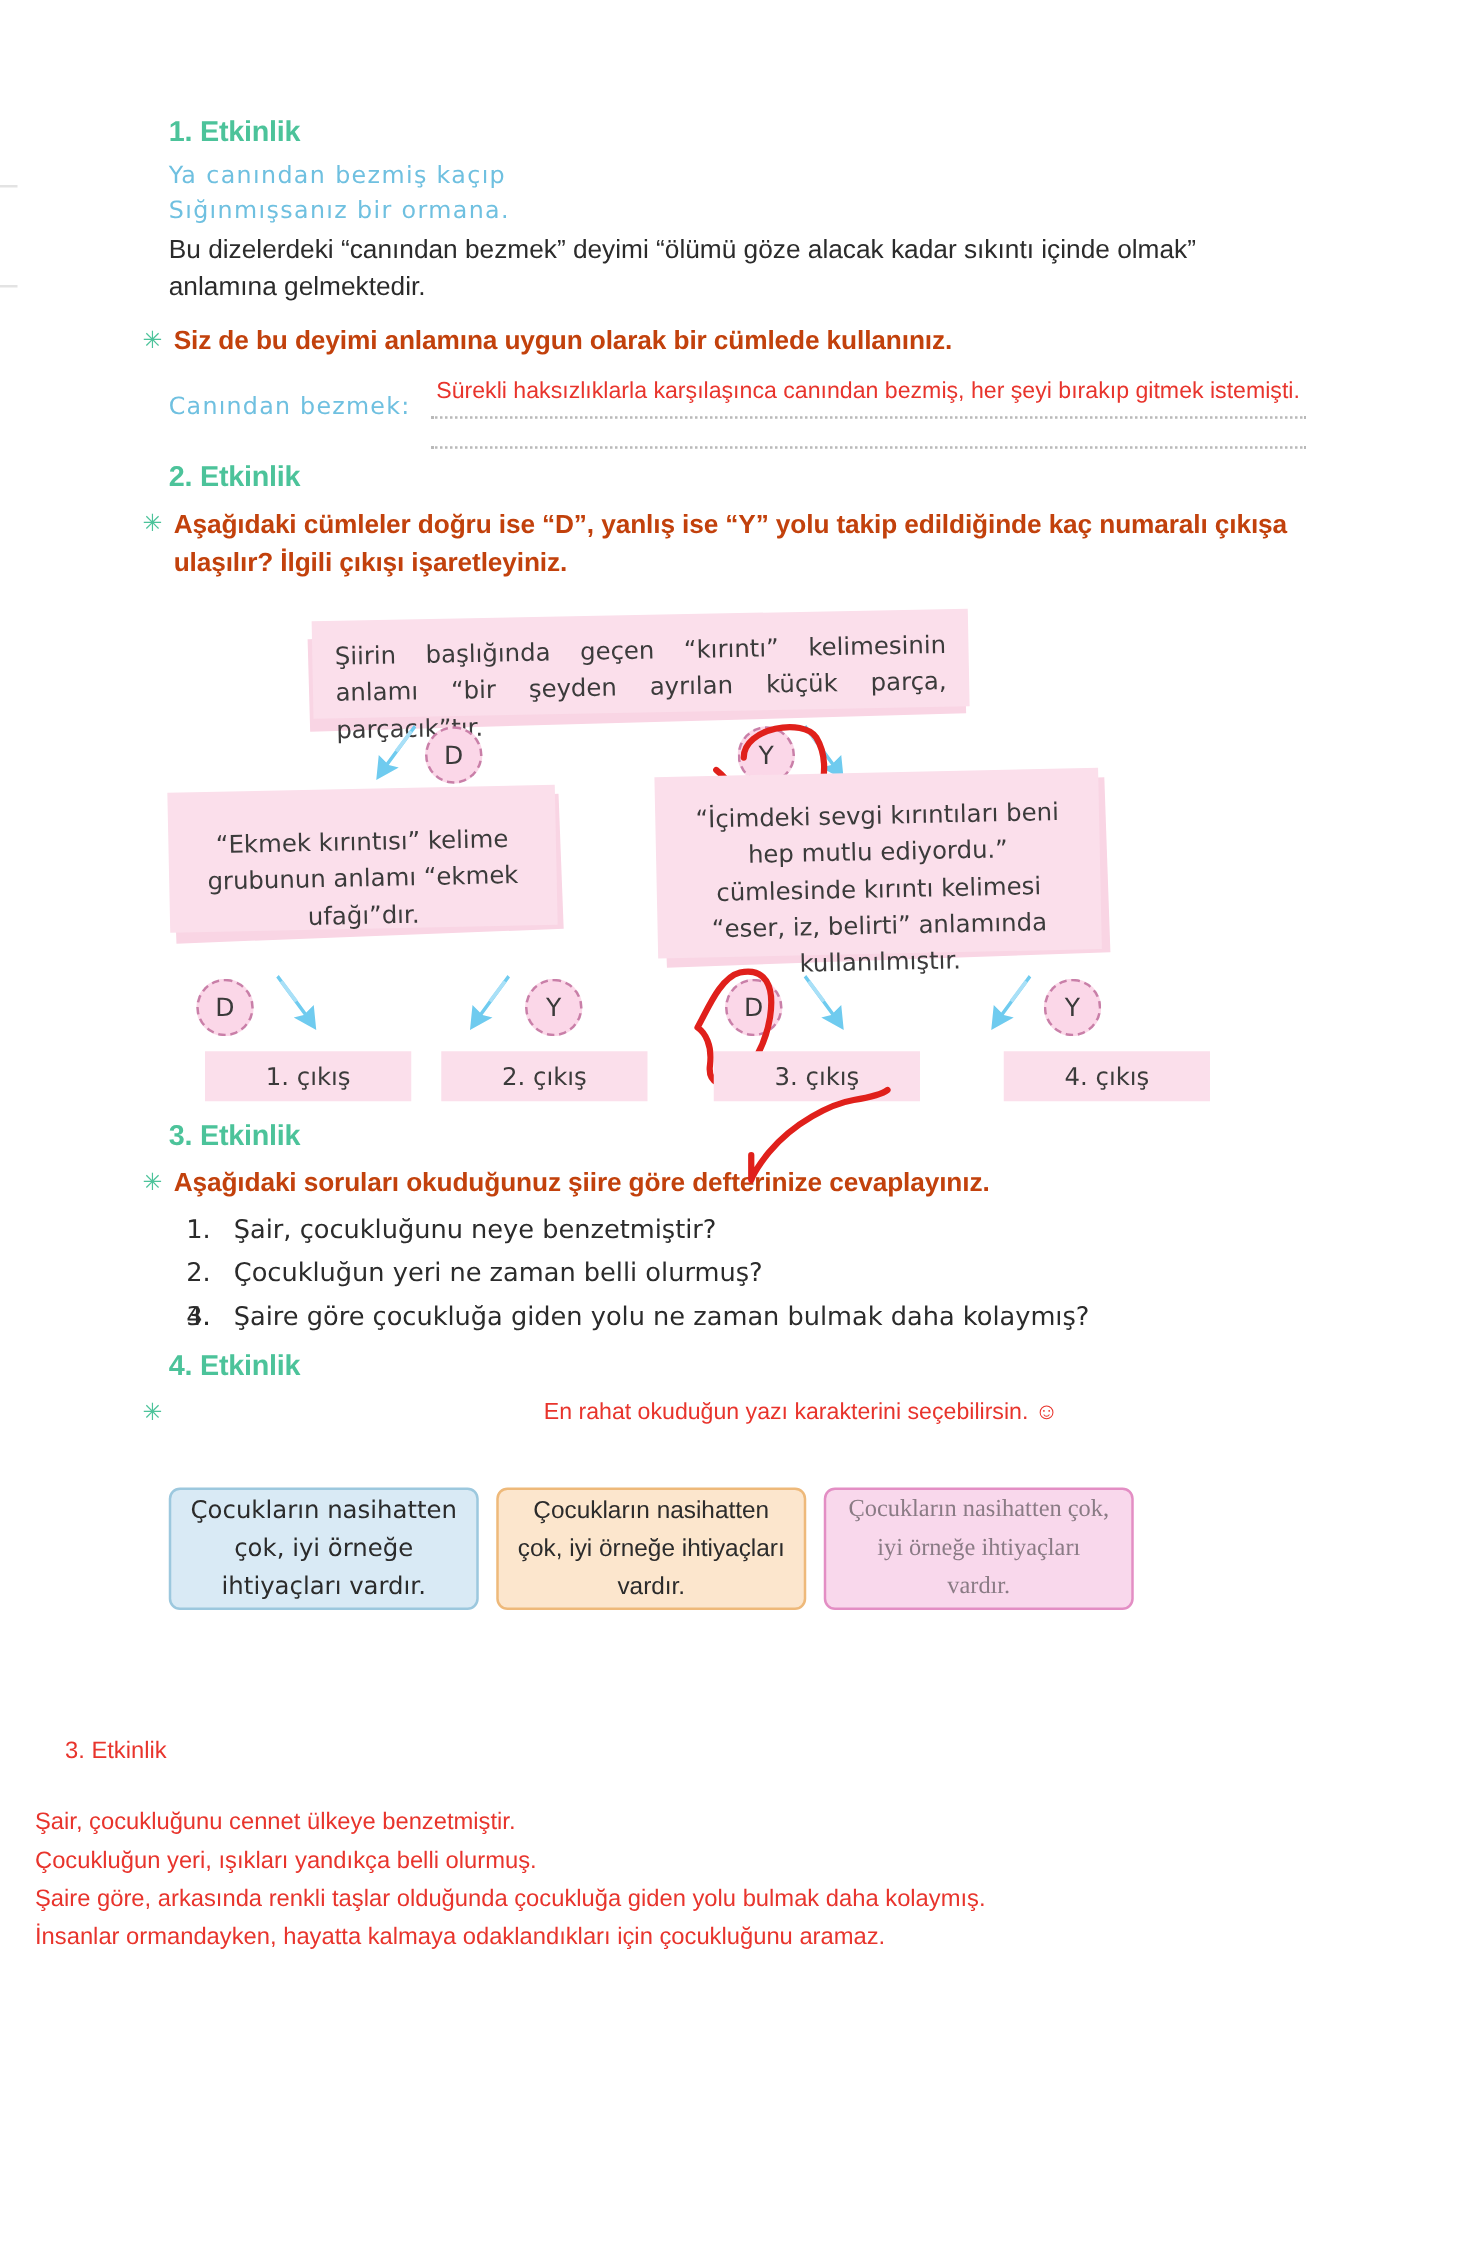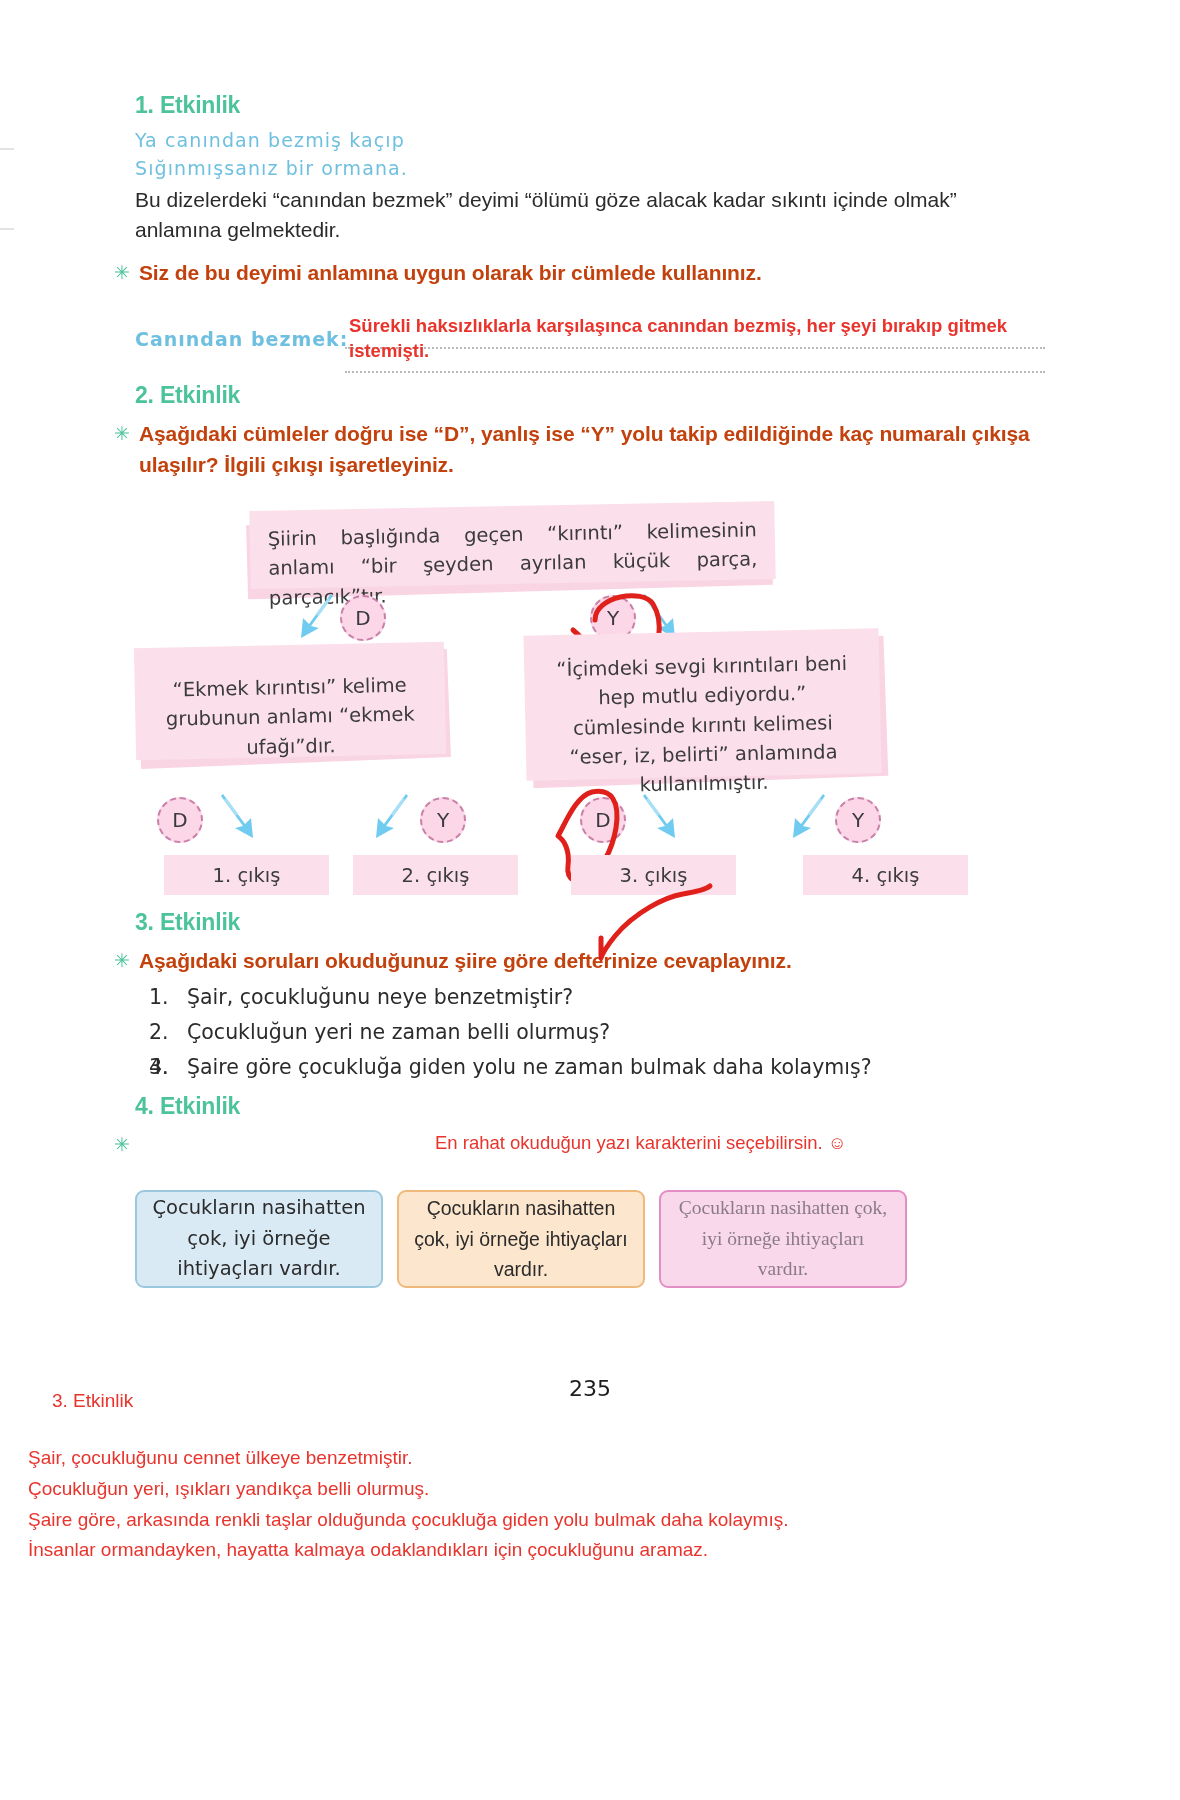--- a/index.html
+++ b/index.html
@@ -77,23 +77,22 @@
     font-weight: bold;
     font-size: 21px;
     color: #c2410c;
     line-height: 1.45;
     letter-spacing: -0.1px;
   }
 
   
   .fill-row {
     position: relative;
-    margin-top: 26px;
+    margin-top: 12px;
     height: 46px;
-    font-weight: bold;
   }
   .fill-label {
     position: absolute;
     left: 0;
     top: 14px;
     color: #6fc0e0;
     font-size: 19px;
     letter-spacing: 1px;
     font-family: "DejaVu Sans", sans-serif;
   }
@@ -227,21 +226,21 @@
   }
   .qlist li .num {
     position: absolute;
     left: 14px;
     top: 0;
   }
 
   
   .cards {
     position: relative;
-    margin-top: 10px;
+    margin-top: 24px;
     height: 110px;
   }
   .card {
     position: absolute;
     width: 248px;
     height: 98px;
     border-radius: 9px;
     box-sizing: border-box;
     display: flex;
     align-items: center;
@@ -446,21 +445,20 @@
     </div>
 
     <div class="cards">
       <div class="card card-blue">Çocukların nasihatten çok, iyi örneğe ihtiyaçları vardır.</div>
       <div class="card card-orange">Çocukların nasihatten çok, iyi örneğe ihtiyaçları vardır.</div>
       <div class="card card-pink">Çocukların nasihatten çok, iyi örneğe ihtiyaçları vardır.</div>
     </div>
 
   </div>
 
-  <div class="pagenum">235</div>
 
   <div class="ans-heading">3. Etkinlik</div>
   <div class="ans-block">
     <div>Şair, çocukluğunu cennet ülkeye benzetmiştir.</div>
     <div>Çocukluğun yeri, ışıkları yandıkça belli olurmuş.</div>
     <div>Şaire göre, arkasında renkli taşlar olduğunda çocukluğa giden yolu bulmak daha kolaymış.</div>
     <div>İnsanlar ormandayken, hayatta kalmaya odaklandıkları için çocukluğunu aramaz.</div>
   </div>
 
 </div>

